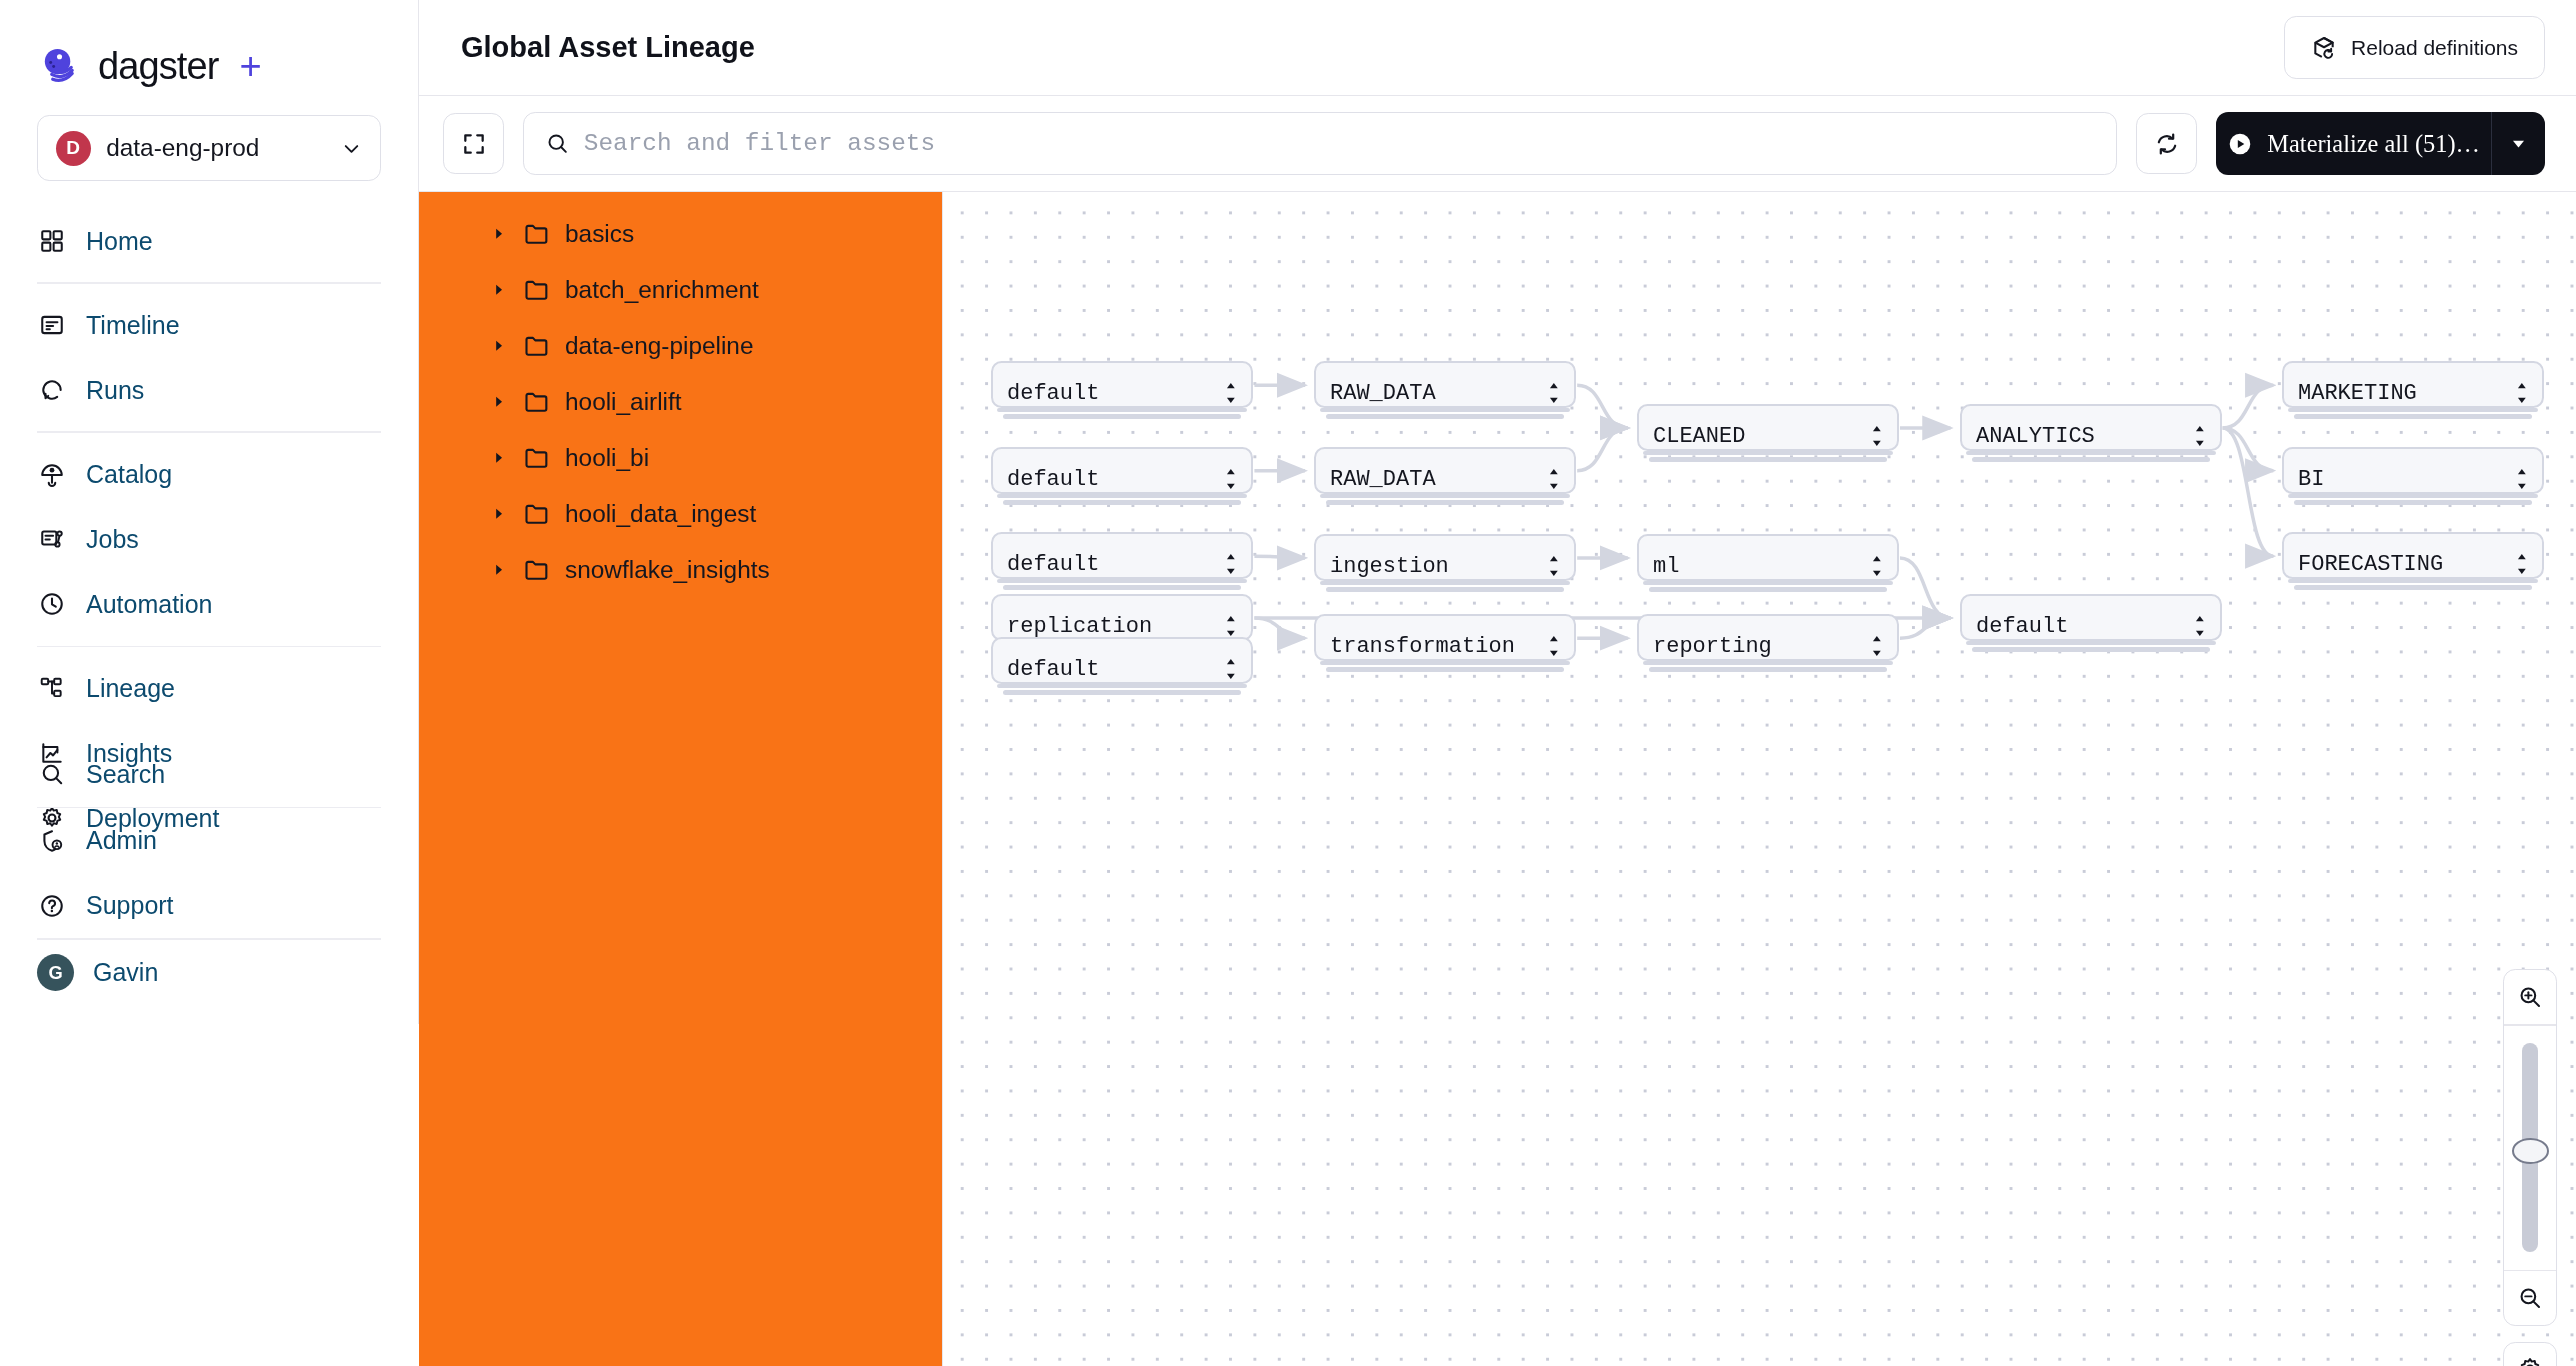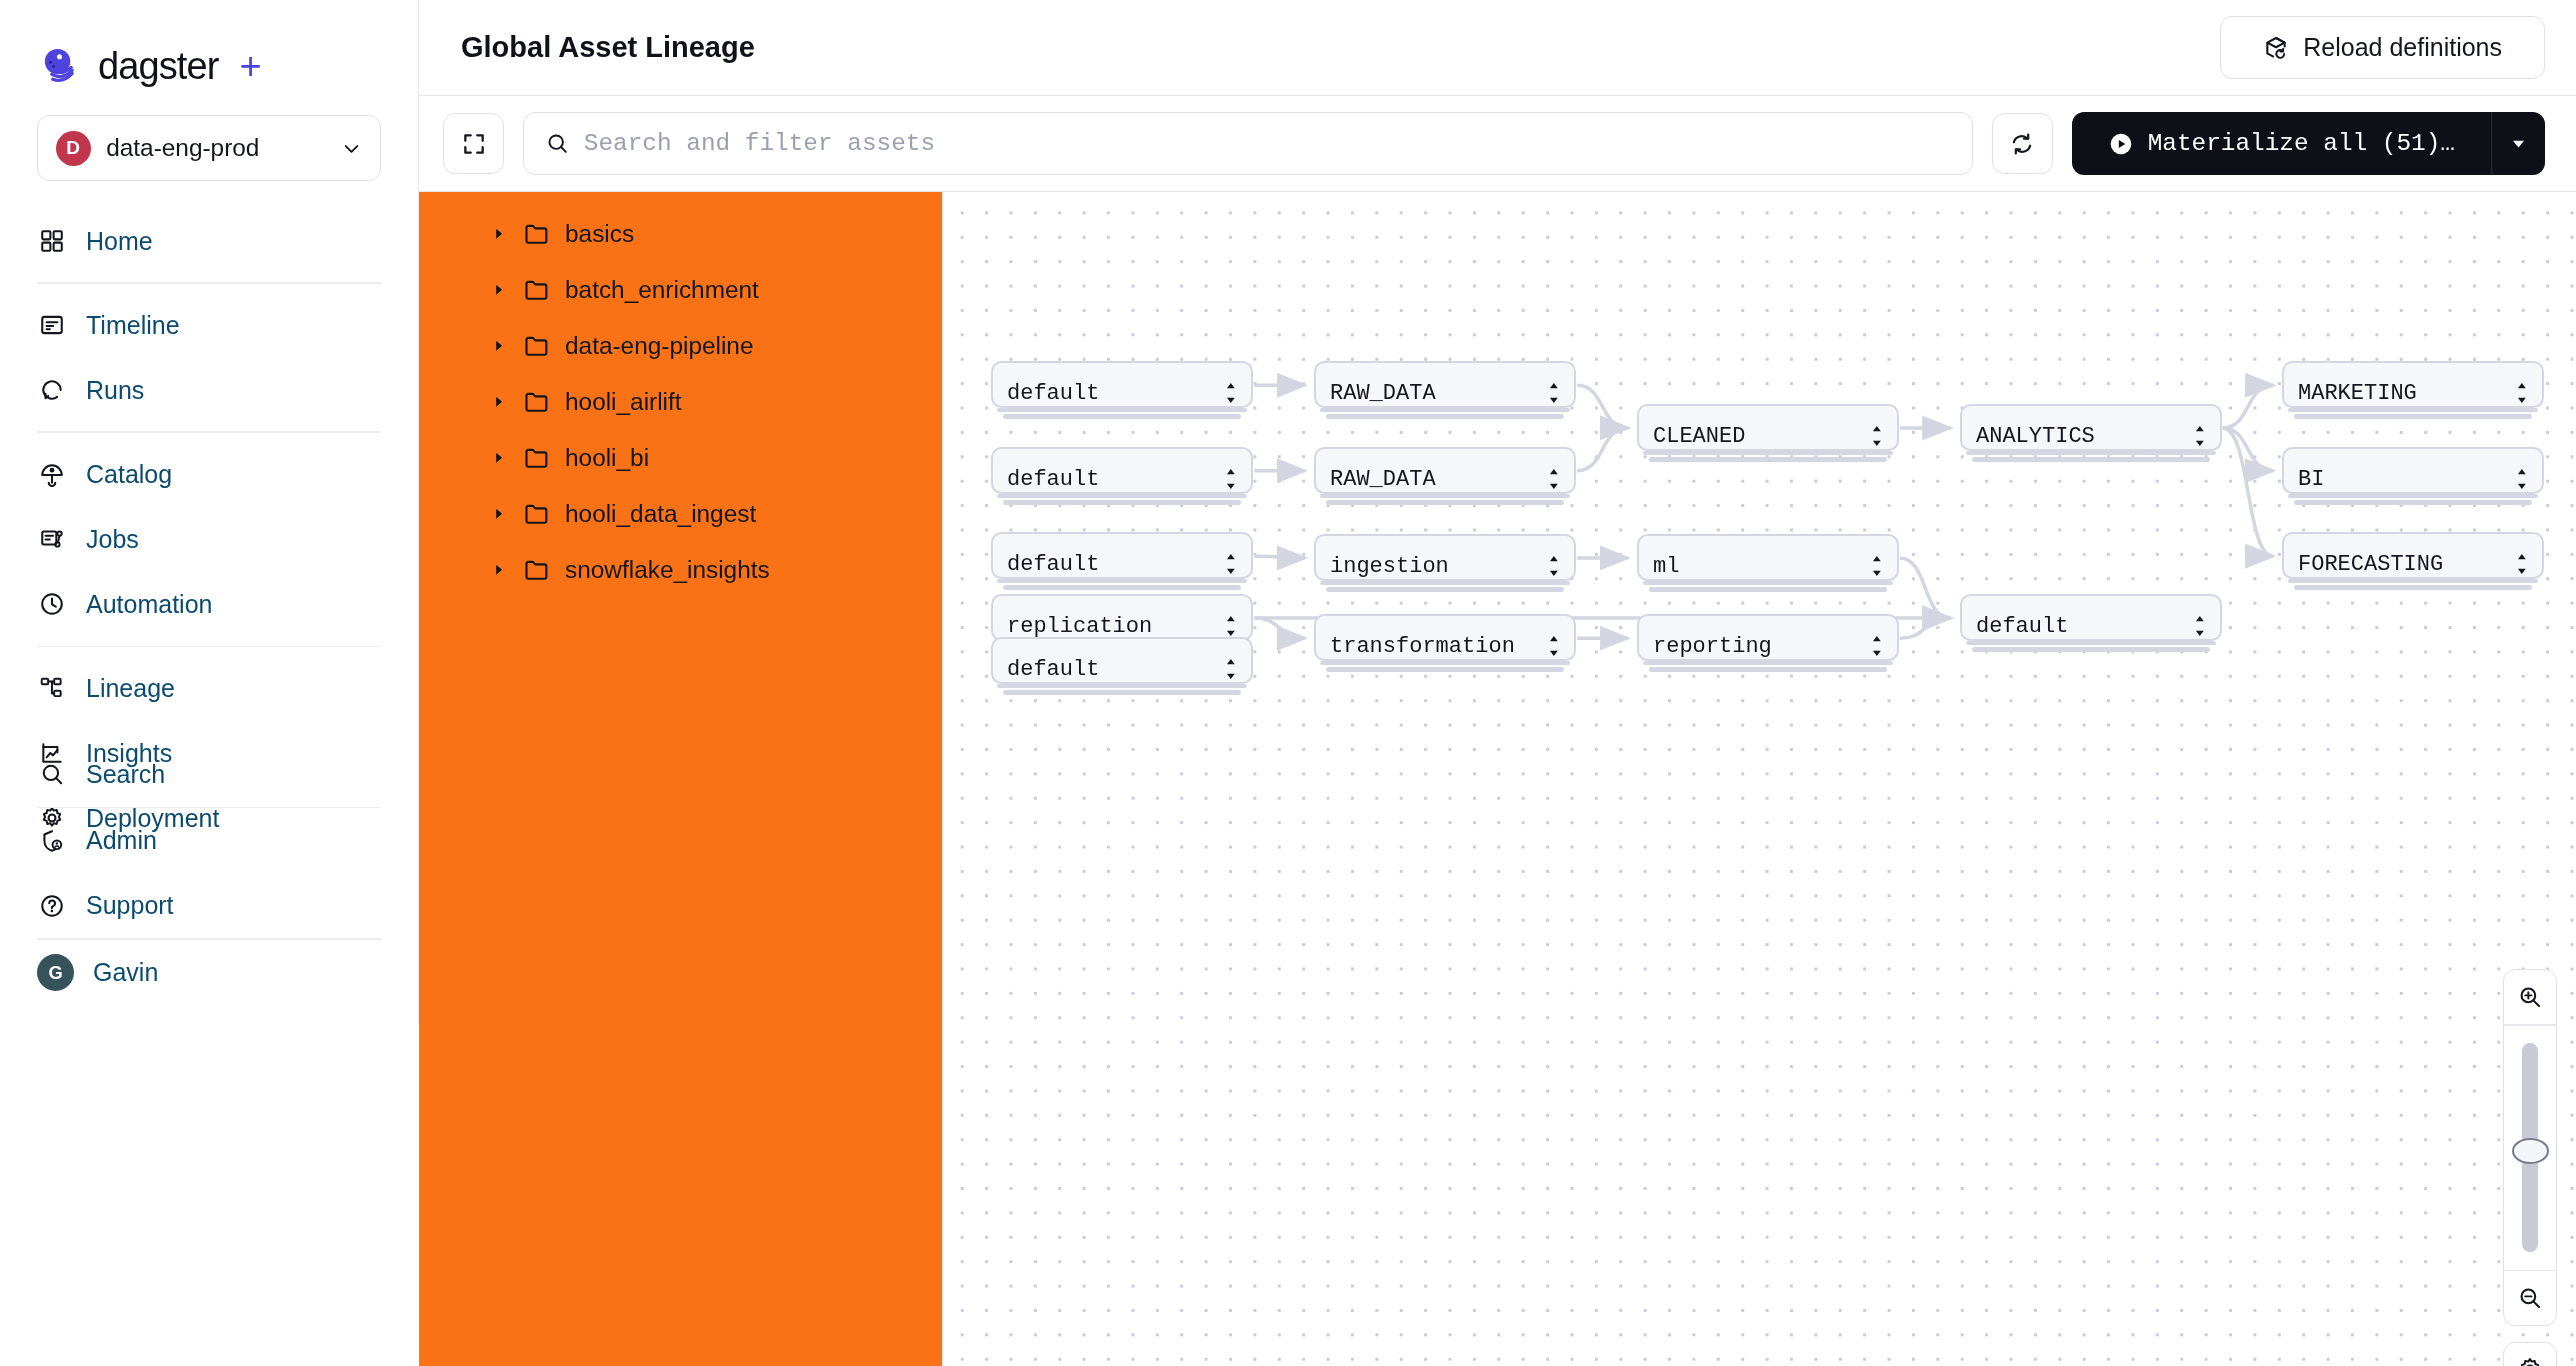--- a/index.html
+++ b/index.html
@@ -54,22 +54,22 @@
 
   
   .main { flex: 1; display: flex; flex-direction: column; min-width: 0; }
   .topbar {
     height: 96px; flex: 0 0 96px; border-bottom: 1.7px solid #e6e6ec;
     display: flex; align-items: center; padding: 0 31px 0 42px; background: #fff;
   }
   .page-title { font-size: 29px; font-weight: 700; color: #10121a; flex: 1; }
   .reload-btn {
     height: 63px; border: 1.7px solid #dfe0e8; border-radius: 12.2px; background: #fff;
-    display: flex; align-items: center; gap: 14px; padding: 0 42px; cursor: pointer;
-    font-size: 25px; color: #14161f;
+    display: flex; align-items: center; gap: 14px; padding: 0 26px; cursor: pointer;
+    font-size: 21px; color: #14161f;
   }
 
   .toolbar { height: 96px; flex: 0 0 96px; display: flex; align-items: center; background: #fff; }
   .toolbar-left {
     width: 524px; flex: 0 0 524px; height: 96px; display: flex; align-items: center;
     gap: 19px; padding: 0 31px 0 42px; border-right: 1.7px solid #e6e6ec; border-bottom: 1.7px solid #e6e6ec;
   }
   .jump-input {
     flex: 1; height: 61px; border: 1.7px solid #dfe0e8; border-radius: 12.2px;
     padding: 0 21px; font-size: 23.6px; color: #14161f; font-family: "Liberation Sans", sans-serif;
@@ -91,22 +91,22 @@
   }
   .search-input {
     flex: 1; border: none; outline: none; background: transparent;
     font-family: "Liberation Mono", monospace; font-size: 24.4px; color: #14161f;
   }
   .search-input::placeholder { color: #9aa0ae; }
 
   .mat-group { display: flex; height: 63px; border-radius: 12.2px; overflow: hidden; flex: 0 0 auto; }
   .mat-btn {
     background: #0e1018; color: #fff; display: flex; align-items: center; gap: 14px;
-    padding: 0 36px; cursor: pointer; font-size: 24.4px; border: none;
-    font-family: Liberation Mono, monospace;
+    padding: 0 11px; cursor: pointer; font-size: 24.4px; border: none;
+    font-family: Liberation Serif, serif;
   }
   .mat-drop {
     background: #0e1018; width: 54px; display: flex; align-items: center; justify-content: center;
     cursor: pointer; border-left: 1.7px solid #2b2f3e;
   }
 
   
   .body { flex: 1; display: flex; min-height: 0; }
   .tree {
     width: 524px; flex: 0 0 524px; border-right: 1.7px solid #e6e6ec;

